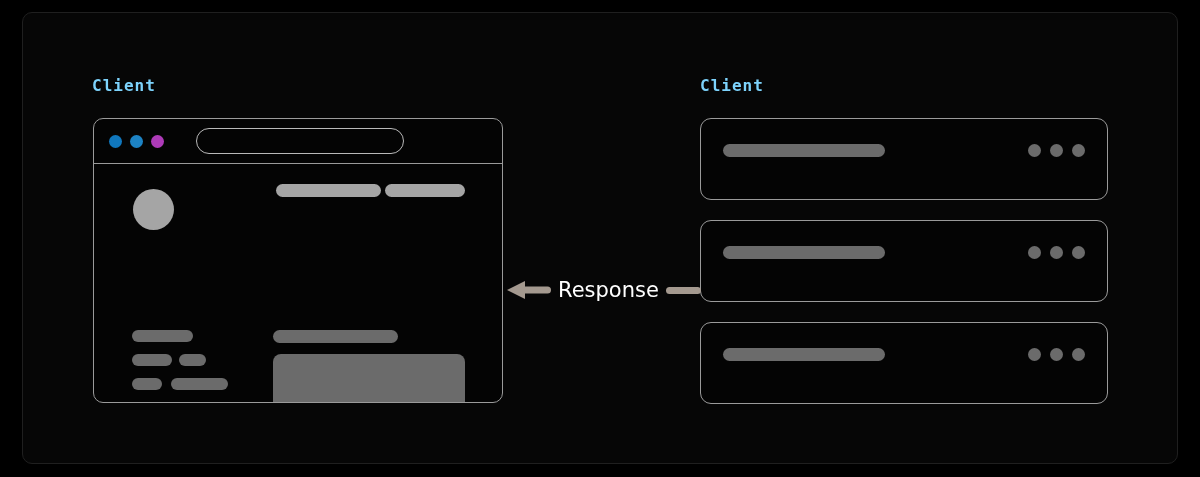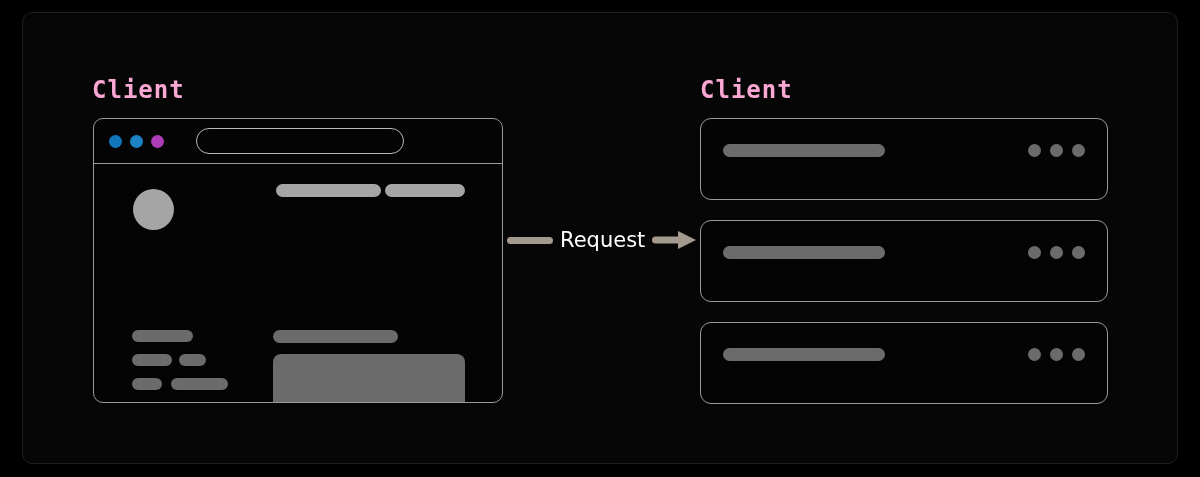--- a/index.html
+++ b/index.html
@@ -29,24 +29,24 @@
     background:
       radial-gradient(circle at 1px 1px, rgba(255,255,255,0.030) 0.6px, transparent 0.7px) 0 0 / 7px 7px,
       #060606;
     box-sizing: border-box;
   }
 
   
   .caption {
     position: absolute;
     font-family: "DejaVu Sans Mono", "Liberation Mono", monospace;
-    font-size: 24px;
+    font-size: 16px;
     font-weight: 700;
     letter-spacing: 1px;
-    color: #f9a8d4;
+    color: #7dd3fc;
     white-space: nowrap;
   }
   .caption-client { left: 92px; top: 76px; }
   .caption-server { left: 700px; top: 76px; }
 
   
   .browser {
     position: absolute;
     left: 93px;
     top: 118px;
@@ -258,23 +258,23 @@
 
   <div class="server-row server-row-3">
     <span class="server-bar"></span>
     <span class="server-dots">
       <span class="server-dot"></span>
       <span class="server-dot"></span>
       <span class="server-dot"></span>
     </span>
   </div>
 
-  <div class="flow flow-request">
-    <span class="flow-line"></span>
-    <span class="flow-label">Request</span>
+
+  <div class="flow flow-response">
     <svg class="arrow" width="44" height="22" viewBox="0 0 44 22">
-      <rect x="0" y="7.5" width="30" height="7" rx="3.5" fill="#a4998f"></rect>
-      <path d="M26 2 L44 11 L26 20 Z" fill="#a4998f"></path>
+      <rect x="14" y="7.5" width="30" height="7" rx="3.5" fill="#a4998f"></rect>
+      <path d="M18 2 L0 11 L18 20 Z" fill="#a4998f"></path>
     </svg>
-  </div>
-
+    <span class="flow-label">Response</span>
+    <span class="flow-line flow-line-short"></span>
+  </div>
 
 </div>
 
 </body></html>

